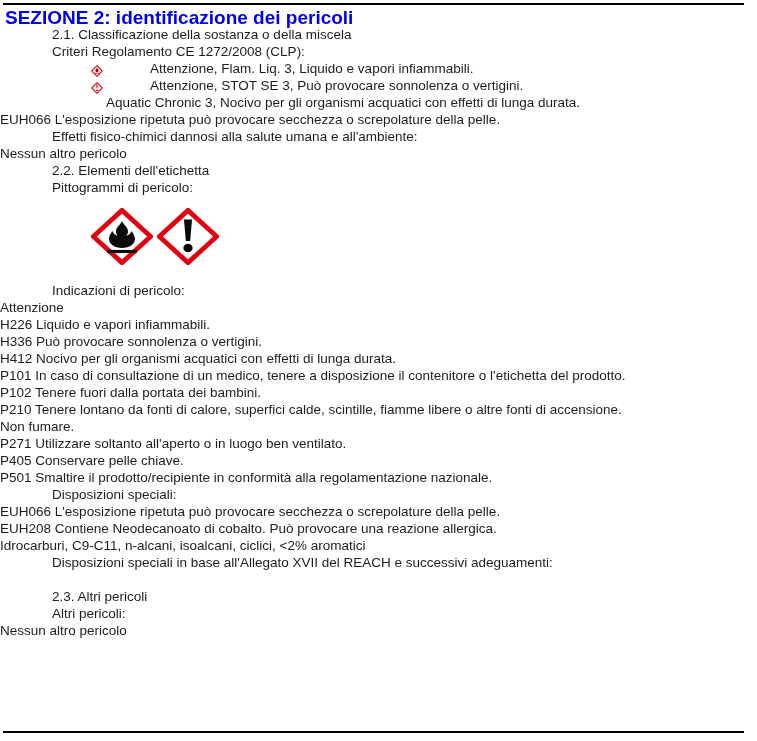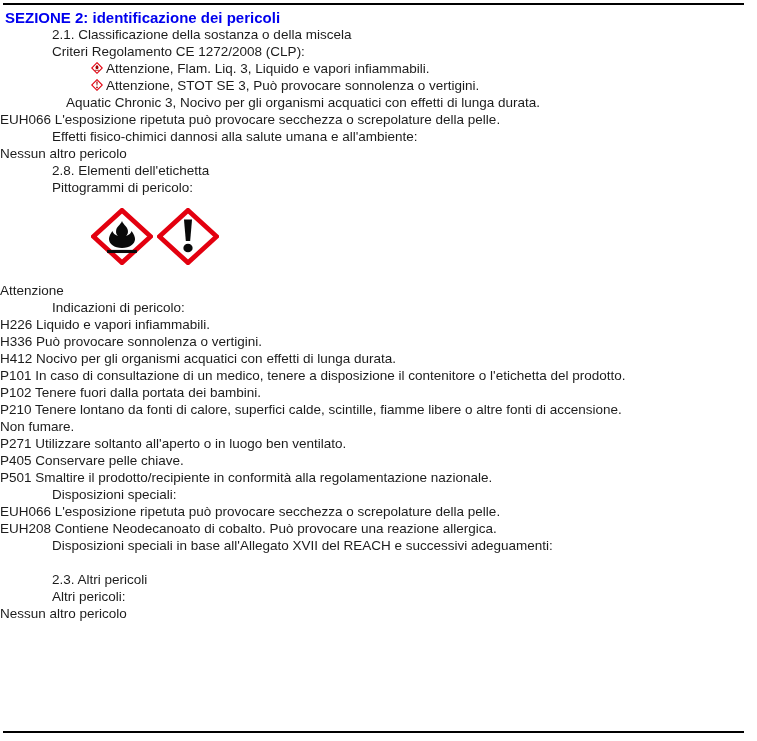--- a/index.html
+++ b/index.html
@@ -9,25 +9,25 @@
     background:#fff;
     font-family:"Liberation Sans","DejaVu Sans",sans-serif;
     font-size:13.5px;line-height:17px;color:#1c1c1c;
     overflow:hidden;
   }
   .rule{border:none;border-top:2px solid #000;margin:0 13px 0 3px;}
   .rule-top{padding-top:3px;}
   .rule-bottom{position:absolute;left:3px;right:13px;top:731px;border-top:2px solid #000;}
   .doc{padding-top:4px;}
   .ln{white-space:normal;}
-  .hd{color:#0000EE;font-weight:bold;font-size:15px;margin-left:5px;}
+  .hd{color:#0000EE;font-weight:bold;font-size:19px;margin-left:5px;}
   .lv1{margin-left:52px;max-width:700px;}
   .lv2{max-width:645px;}
-  .lv3{margin-left:66px;max-width:630px;}
-  .cls{margin-left:91px;max-width:645px;display:flex;align-items:flex-start;}
+  .lv3{margin-left:106px;max-width:630px;}
+  .cls{margin-left:91px;max-width:645px;display:flex;align-items:flex-end;gap:44px;}
   .cls .mini{flex:0 0 auto;width:12px;height:12px;margin:2px 3px 0 0;}
   .picto-row{margin:12px 0 17px 91px;display:flex;gap:4px;height:57px;}
   .picto{width:62px;height:57px;display:block;}
   .spacer{height:17px;}
 </style>
 </head>
 <body>
 
 <div class="page">
   <div class="rule-top">
@@ -57,53 +57,54 @@
         <circle cx="6" cy="8.4" r="0.85" fill="#a00000"></circle>
       </svg>
       <span>Attenzione, STOT SE 3, Può provocare sonnolenza o vertigini.</span>
     </div>
 
     <div class="ln lv3">Aquatic Chronic 3, Nocivo per gli organismi acquatici con effetti di lunga durata.</div>
     <div class="ln lv2">EUH066 L'esposizione ripetuta può provocare secchezza o screpolature della pelle.</div>
     <div class="ln lv1">Effetti fisico-chimici dannosi alla salute umana e all'ambiente:</div>
     <div class="ln lv2">Nessun altro pericolo</div>
 
-    <div class="ln lv1">2.8. Elementi dell'etichetta</div>
+    <div class="ln lv1">2.2. Elementi dell'etichetta</div>
     <div class="ln lv1">Pittogrammi di pericolo:</div>
 
     <div class="picto-row">
       <svg class="picto" viewBox="0 0 100 100" preserveAspectRatio="none">
         <polygon points="50,4 96,50 50,96 4,50" fill="#fff" stroke="#E3000F" stroke-width="8"></polygon>
         <path d="M50 23 c2.5 7 8.5 9.5 9.5 16.5 .7 4.5 -1 7.5 -3 9.5 5 -1.5 8 -4.5 9 -8.5 3.5 5.5 5.5 10 5.5 14 0 9 -8.5 15.5 -21 15.5 s-21 -6.5 -21 -15.5 c0 -4 2 -8.5 5.5 -14 1 4 4 7 9 8.5 -2 -2 -3.7 -5 -3 -9.5 C41.5 32.5 47.5 30 50 23 z" fill="#0a0a0a"></path>
         <rect x="26" y="73.5" width="48" height="5.5" fill="#0a0a0a"></rect>
       </svg>
       <svg class="picto" viewBox="0 0 100 100" preserveAspectRatio="none">
         <polygon points="50,4 96,50 50,96 4,50" fill="#fff" stroke="#E3000F" stroke-width="8"></polygon>
         <path d="M43.5 20 h13 l-3 38 h-7 z" fill="#0a0a0a"></path>
         <circle cx="50" cy="70" r="7.5" fill="#0a0a0a"></circle>
       </svg>
     </div>
 
+    <div class="ln lv1">Indicazioni di pericolo:</div>
     <div class="ln lv2">Attenzione</div>
-    <div class="ln lv1">Indicazioni di pericolo:</div>
     <div class="ln lv2">H226 Liquido e vapori infiammabili.</div>
     <div class="ln lv2">H336 Può provocare sonnolenza o vertigini.</div>
     <div class="ln lv2">H412 Nocivo per gli organismi acquatici con effetti di lunga durata.</div>
 
     <div class="ln lv2">P101 In caso di consultazione di un medico, tenere a disposizione il contenitore o l'etichetta del prodotto.</div>
     <div class="ln lv2">P102 Tenere fuori dalla portata dei bambini.</div>
     <div class="ln lv2">P210 Tenere lontano da fonti di calore, superfici calde, scintille, fiamme libere o altre fonti di accensione. Non fumare.</div>
     <div class="ln lv2">P271 Utilizzare soltanto all'aperto o in luogo ben ventilato.</div>
     <div class="ln lv2">P405 Conservare pelle chiave.</div>
     <div class="ln lv2">P501 Smaltire il prodotto/recipiente in conformità alla regolamentazione nazionale.</div>
 
     <div class="ln lv1">Disposizioni speciali:</div>
     <div class="ln lv2">EUH066 L'esposizione ripetuta può provocare secchezza o screpolature della pelle.</div>
     <div class="ln lv2">EUH208 Contiene Neodecanoato di cobalto. Può provocare una reazione allergica.</div>
 
+    <div class="ln lv2">Idrocarburi, C9-C11, n-alcani, isoalcani, ciclici, &lt;2% aromatici</div>
 
     <div class="ln lv1">Disposizioni speciali in base all'Allegato XVII del REACH e successivi adeguamenti:</div>
 
     <div class="spacer"></div>
 
     <div class="ln lv1">2.3. Altri pericoli</div>
     <div class="ln lv1">Altri pericoli:</div>
     <div class="ln lv2">Nessun altro pericolo</div>
 
   </div>

